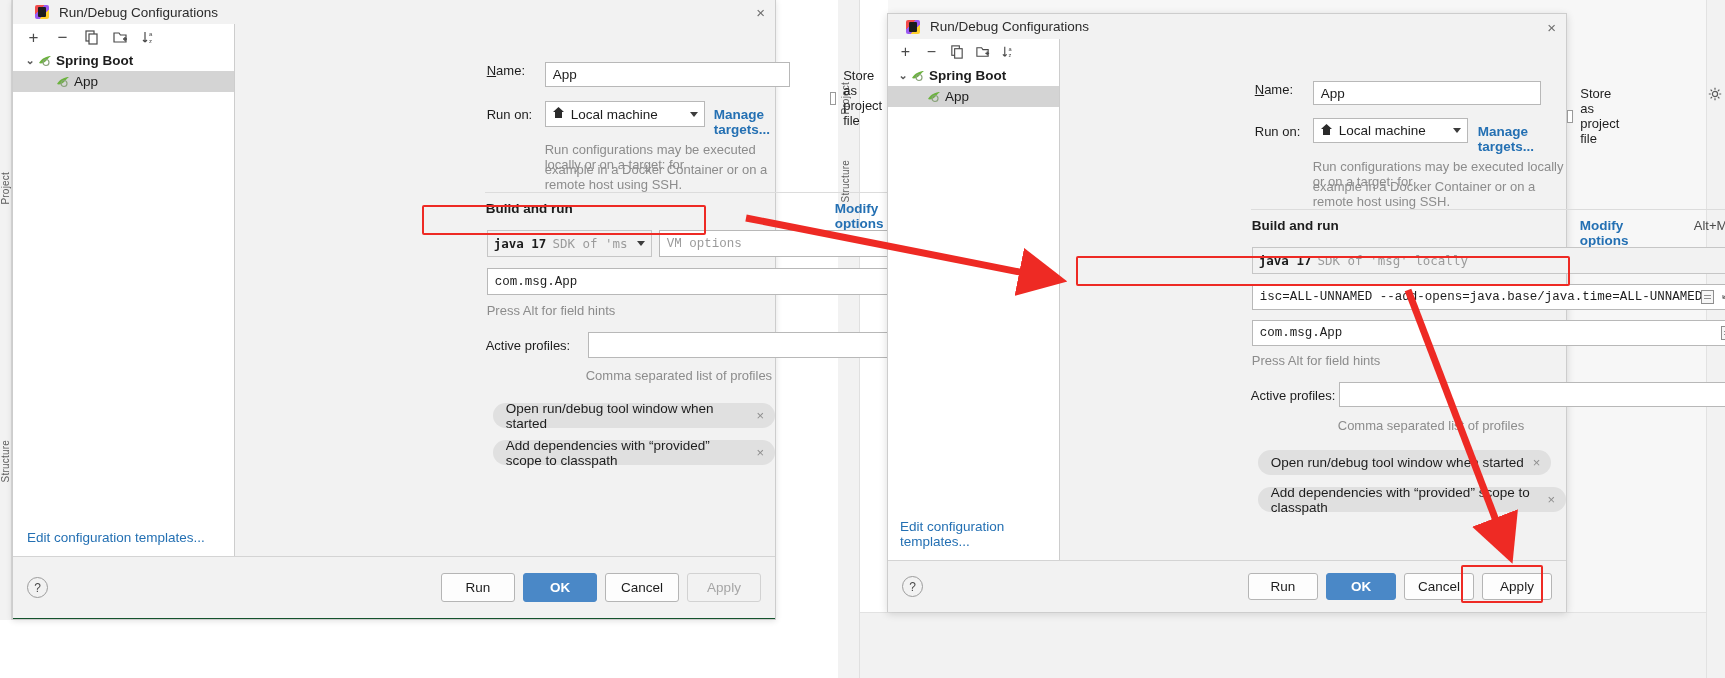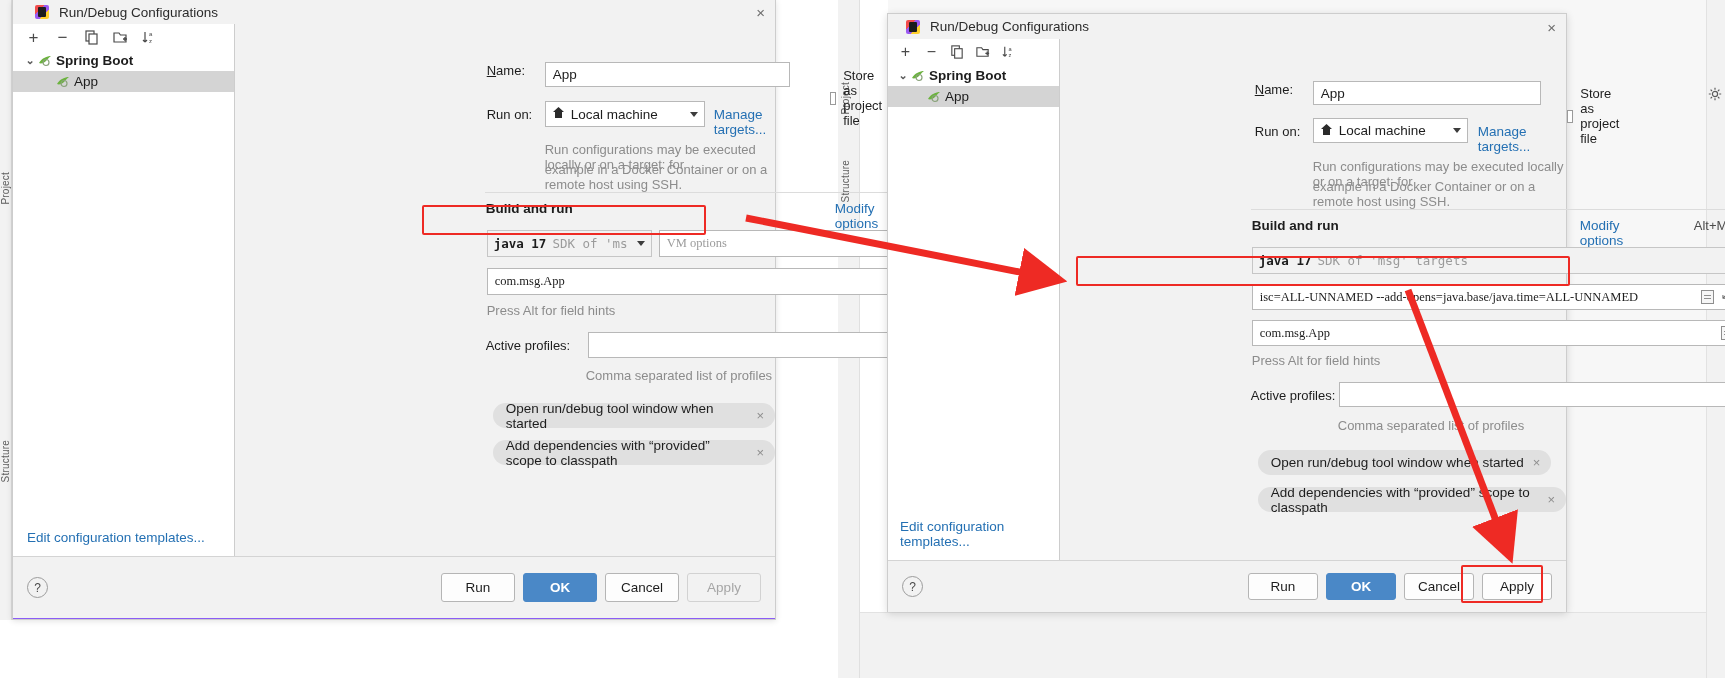--- a/index.html
+++ b/index.html
@@ -6,21 +6,21 @@
   html, body {
     margin: 0; padding: 0;
     width: 1725px; height: 678px;
     background: #ffffff;
     font-family: "Liberation Sans", sans-serif;
     overflow: hidden;
   }
   #stage { position: relative; width: 1725px; height: 678px; background: #fff; }
 
   
-  .dialog { position: absolute; background: #8b5cf6; }
+  .dialog { position: absolute; background: #14532d; }
   .titlebar {
     height: 26px; background: #f2f2f2;
     display: flex; align-items: center;
     padding: 0 8px; position: relative;
   }
   .titlebar .tb-title { font-size: 13.5px; color: #2b2b2b; margin-left: 10px; }
   .titlebar .tb-close {
     position: absolute; right: 10px; top: 50%; transform: translateY(-50%);
     font-size: 15px; color: #6e6e6e; line-height: 1;
   }
@@ -61,34 +61,34 @@
   
   .form-panel { background: #f2f2f2; position: relative; }
   .frow { display: flex; align-items: center; }
   .flabel { font-size: 13px; color: #1d1d1d; }
   .flabel u { text-decoration: underline; }
   .tfield {
     background: #ffffff; border: 1px solid #b8b8b8;
     font-size: 13.5px; color: #1d1d1d;
     display: flex; align-items: center; padding: 0 7px;
   }
-  .tfield.mono { font-family: Liberation Serif, serif; font-size: 12.5px; }
+  .tfield.mono { font-family: Liberation Mono, monospace; font-size: 12.5px; }
   .tfield .ph { color: #9b9b9b; }
   .combo {
     background: #ffffff; border: 1px solid #b8b8b8;
     display: flex; align-items: center; padding: 0 6px;
     font-size: 13.5px; color: #1d1d1d; position: relative;
   }
   .combo .arrow {
     margin-left: auto; width: 0; height: 0;
     border-left: 4px solid transparent; border-right: 4px solid transparent;
     border-top: 5px solid #3c3c3c;
   }
   .combo.flat { background: #f2f2f2; border-color: #c6c6c6; }
-  .link { color: #2470b3; font-size: 13.5px; cursor: pointer; }
+  .link { color: #2470b3; font-size: 13.5px; cursor: pointer; font-weight: bold; }
   .hint { font-size: 13px; color: #8c8c8c; }
   .sep { height: 1px; background: #dcdcdc; }
   .sect-title { font-size: 13.5px; font-weight: bold; color: #1d1d1d; }
   .checkbox-sq {
     width: 13px; height: 13px; border: 1px solid #9a9a9a; background: #fff;
     display: inline-block; margin-right: 7px;
   }
   .chip {
     display: inline-flex; align-items: center; gap: 9px;
     background: #e0e0e0; border-radius: 13px;
@@ -416,21 +416,21 @@
 
         <div class="sect-title" style="position:absolute;left:192px;top:179px;">Build and run</div>
         <div class="link" style="position:absolute;left:520px;top:179px;">
           <span>Modify options</span>
           <span style="font-size:11px;">▾</span>
         </div>
         <div class="hint" style="position:absolute;left:634px;top:179px;color:#4a4a4a;">Alt+M</div>
 
         <div class="combo flat" style="position:absolute;left:192px;top:208px;width:490px;height:27px;font-family:'DejaVu Sans Mono',monospace;font-size:12.5px;">
           <span style="font-weight:bold;">java 17</span>
-          <span style="color:#9b9b9b;margin-left:6px;">SDK of 'msg' targets</span>
+          <span style="color:#9b9b9b;margin-left:6px;">SDK of 'msg' locally</span>
 
         </div>
 
         <div class="tfield mono" style="position:absolute;left:192px;top:245px;width:490px;height:26px;overflow:hidden;white-space:nowrap;">
           <span>isc=ALL-UNNAMED --add-opens=java.base/java.time=ALL-UNNAMED</span>
         </div>
 
         <span class="docbtn" style="position:absolute;left:641px;top:251px;"></span>
         <span class="expand-ico" style="position:absolute;left:661px;top:249px;">↙↗</span>
 

